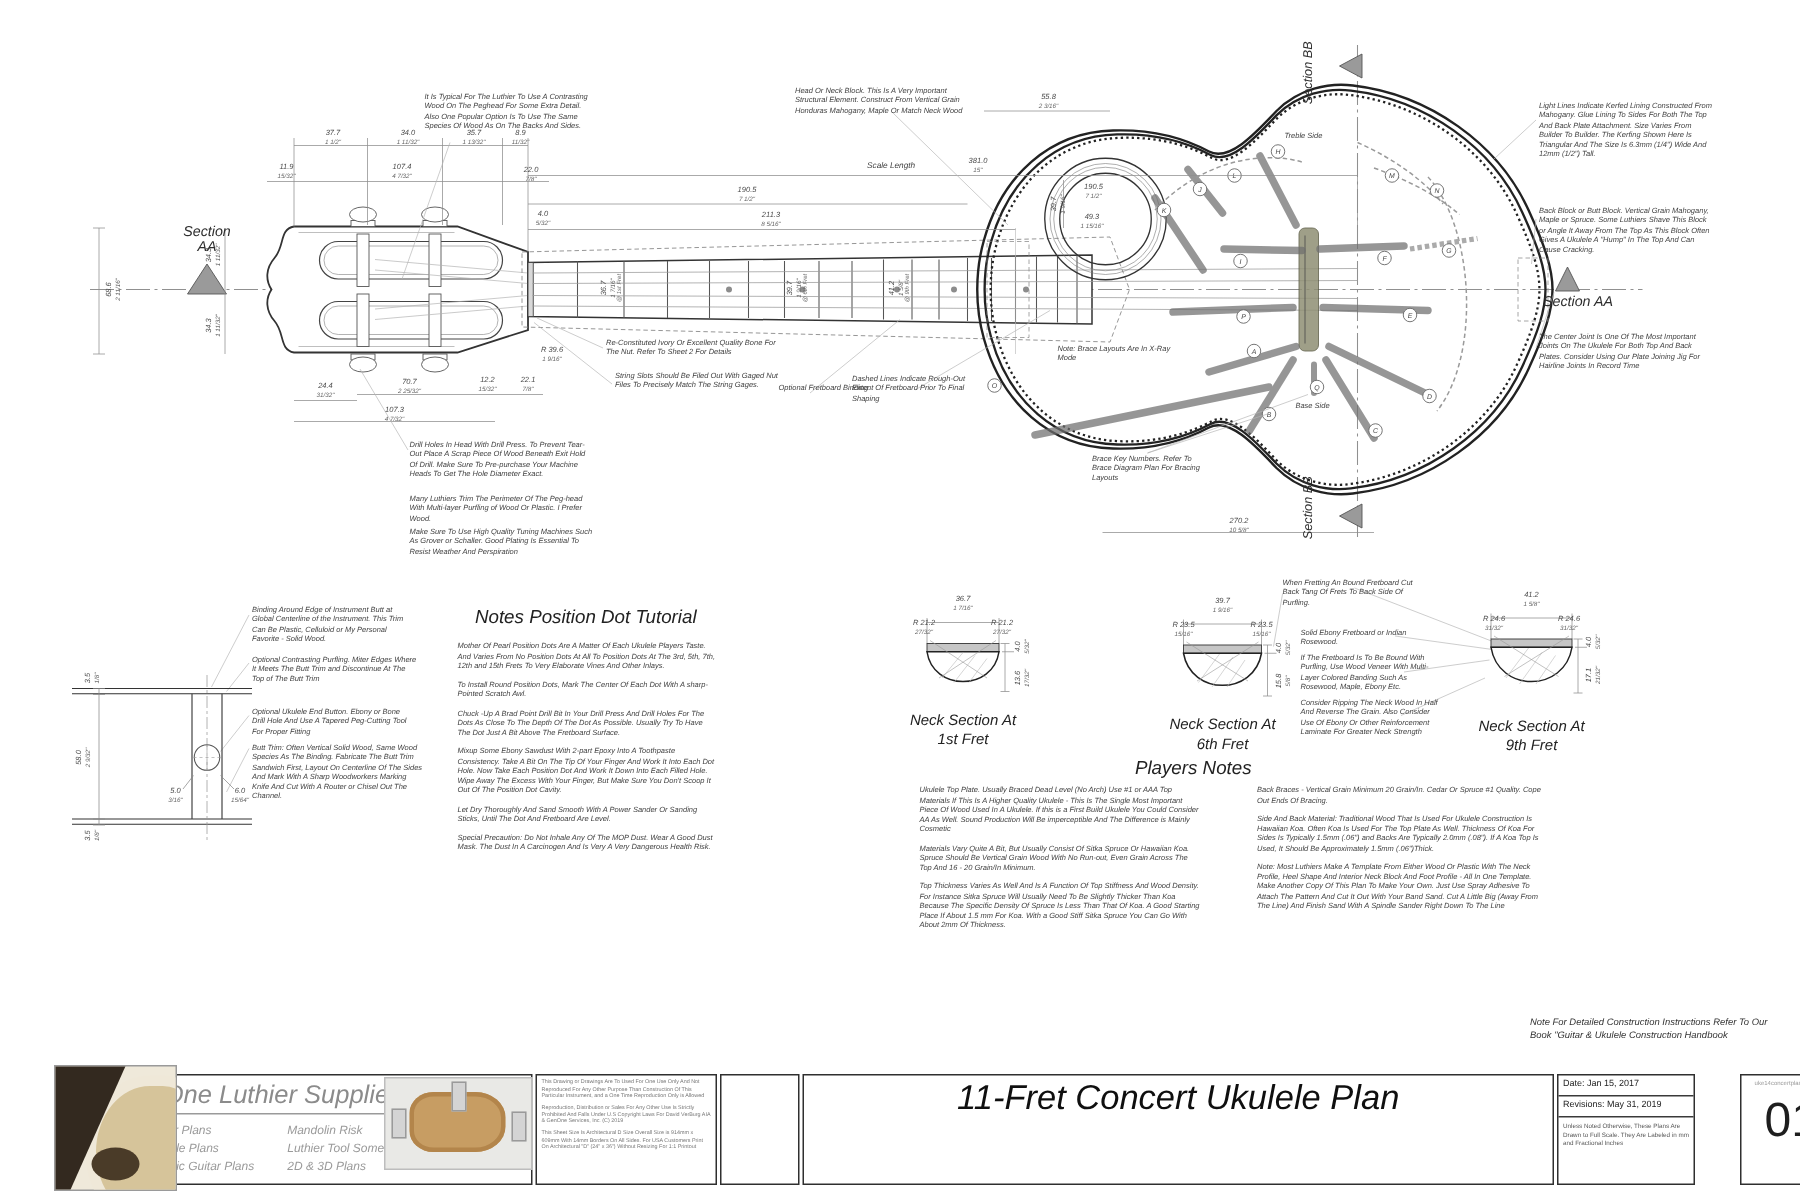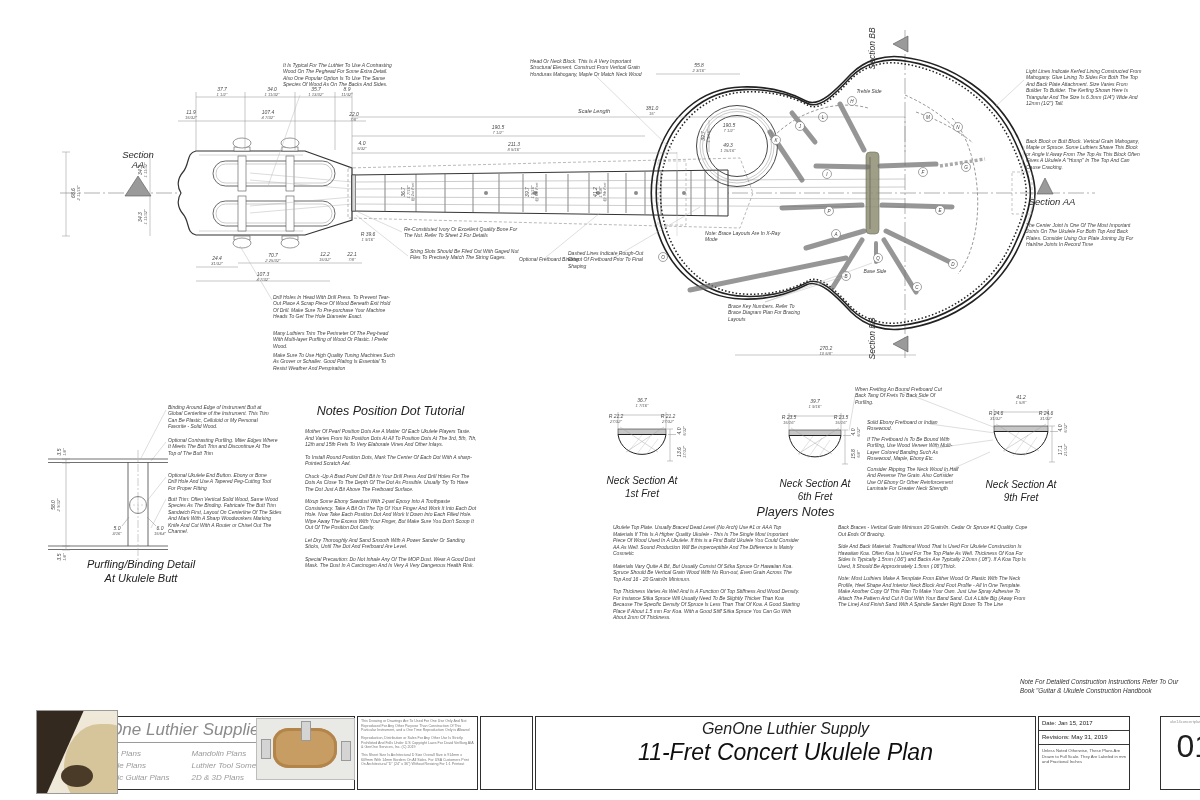--- a/index.html
+++ b/index.html
@@ -428,24 +428,20 @@
 <div class="dim rot" style="left:600px;top:192px">
       <span class="mm">41.2</span>
       <span class="in">1 5/8"</span>
       <span class="at">@ 9th Fret</span>
     </div>
 
 <div class="note" style="left:168px;top:404px;width:106px">Binding Around Edge of Instrument Butt at Global Centerline of the Instrument. This Trim Can Be Plastic, Celluloid or My Personal Favorite - Solid Wood.</div>
 <div class="note" style="left:168px;top:437px;width:110px">Optional Contrasting Purfling. Miter Edges Where It Meets The Butt Trim and Discontinue At The Top of The Butt Trim</div>
 <div class="note" style="left:168px;top:472px;width:106px">Optional Ukulele End Button. Ebony or Bone Drill Hole And Use A Tapered Peg-Cutting Tool For Proper Fitting</div>
 <div class="note" style="left:168px;top:496px;width:114px">Butt Trim: Often Vertical Solid Wood, Same Wood Species As The Binding. Fabricate The Butt Trim Sandwich First, Layout On Centerline Of The Sides And Mark With A Sharp Woodworkers Marking Knife And Cut With A Router or Chisel Out The Channel.</div>
-<div class="cap" style="left:58px;top:558px;width:166px;font-size:11px">
-  <div>Purfling/Binding Detail</div>
-  <div>At Ukulele Butt</div>
-</div>
 <div class="dim rot" style="left:62px;top:452px">
       <span class="mm">3.5</span>
       <span class="in">1/8"</span>
     </div>
 <div class="dim rot" style="left:56px;top:505px">
       <span class="mm">58.0</span>
       <span class="in">2 9/32"</span>
     </div>
 <div class="dim rot" style="left:62px;top:557px">
       <span class="mm">3.5</span>
@@ -567,21 +563,21 @@
 
 <div class="tb tb-logo">
   <div class="lg-title">GenOne Luthier Supplies</div>
   <div class="lg-cats">
     <div class="lg-col">
       <span>Guitar Plans</span>
       <span>Ukulele Plans</span>
       <span>Electric Guitar Plans</span>
     </div>
     <div class="lg-col">
-      <span>Mandolin Plans</span>
+      <span>Mandolin Risk</span>
       <span>Luthier Tool Some</span>
       <span>2D &amp; 3D Plans</span>
     </div>
   </div>
 </div>
 <div class="photo-left">
   <div class="pl-bg"></div>
   <div class="pl-wedge"></div>
   <div class="pl-hole"></div>
 </div>
@@ -591,21 +587,20 @@
   <div class="pr-clamp" style="left:44px;top:2px"></div>
   <div class="pr-clamp" style="left:84px;top:22px"></div>
 </div>
 <div class="tb tb-legal">
   <p>This Drawing or Drawings Are To Used For One Use Only And Not Reproduced For Any Other Purpose Than Construction Of This Particular Instrument, and a One Time Reproduction Only is Allowed</p>
   <p>Reproduction, Distribution or Sales For Any Other Use Is Strictly Prohibited And Falls Under U.S Copyright Laws For David VerBurg AIA &amp; GenOne Services, Inc. (C) 2019</p>
   <p>This Sheet Size Is Architectural D Size Overall Size is 914mm x 609mm With 14mm Borders On All Sides. For USA Customers Print On Architectural "D" (24" x 36") Without Resizing For 1:1 Printout</p>
 </div>
 <div class="tb tb-stamp"></div>
 <div class="tb tb-title">
-  <div class="l1">GenOne Luthier Supply</div>
   <div class="l3">11-Fret Concert Ukulele Plan</div>
 </div>
 <div class="tb tb-meta">
   <div class="row">Date: Jan 15, 2017</div>
   <div class="row">Revisions: May 31, 2019</div>
   <div class="note2">Unless Noted Otherwise, These Plans Are Drawn to Full Scale. They Are Labeled in mm and Fractional Inches</div>
 </div>
 <div class="tb tb-sheet">
   <div class="file">uke14concertplankasha</div>
   <div class="num">01</div>

